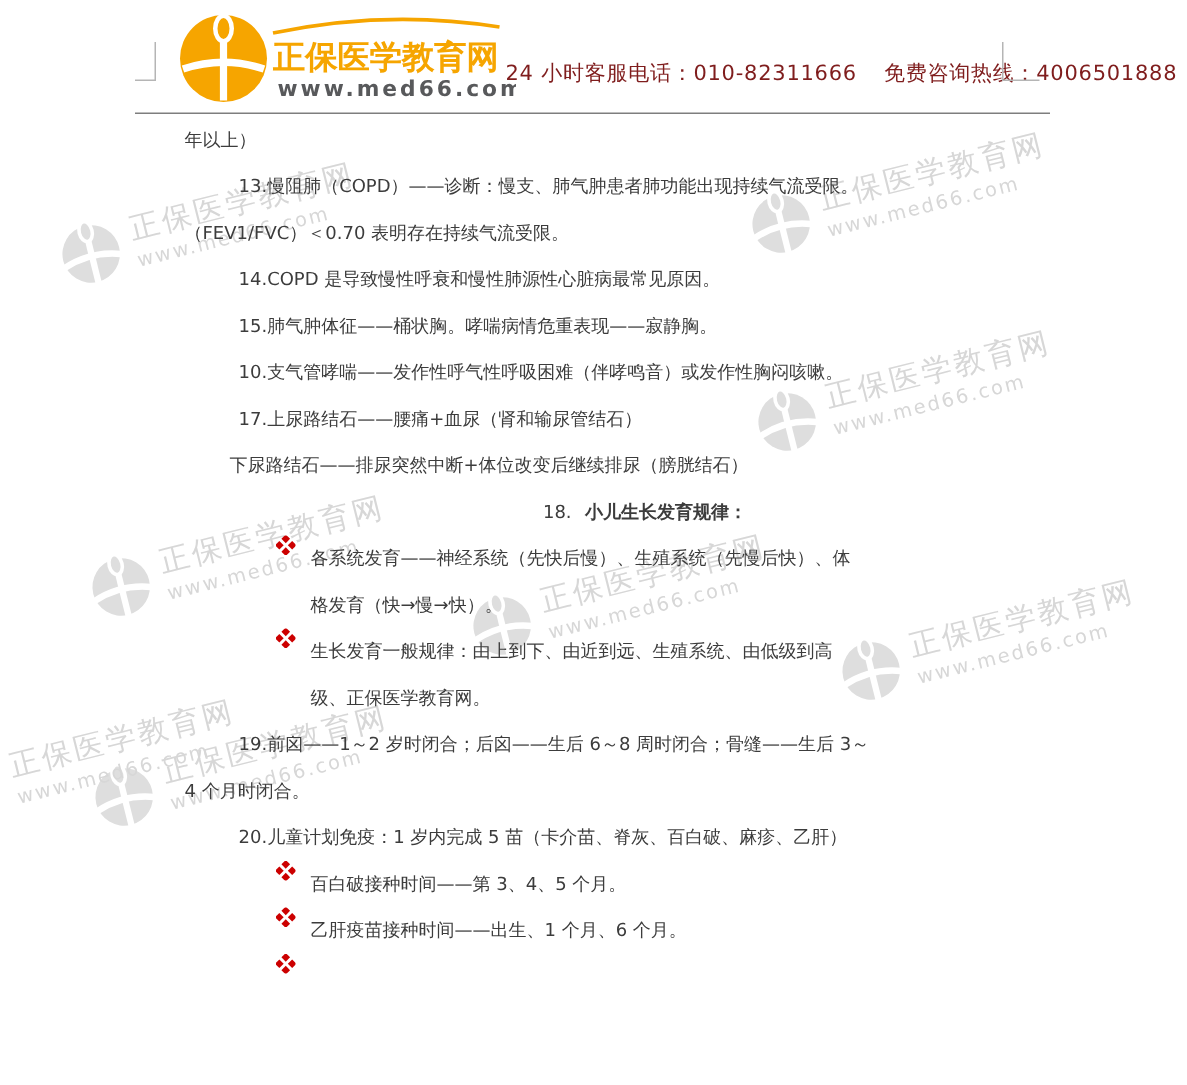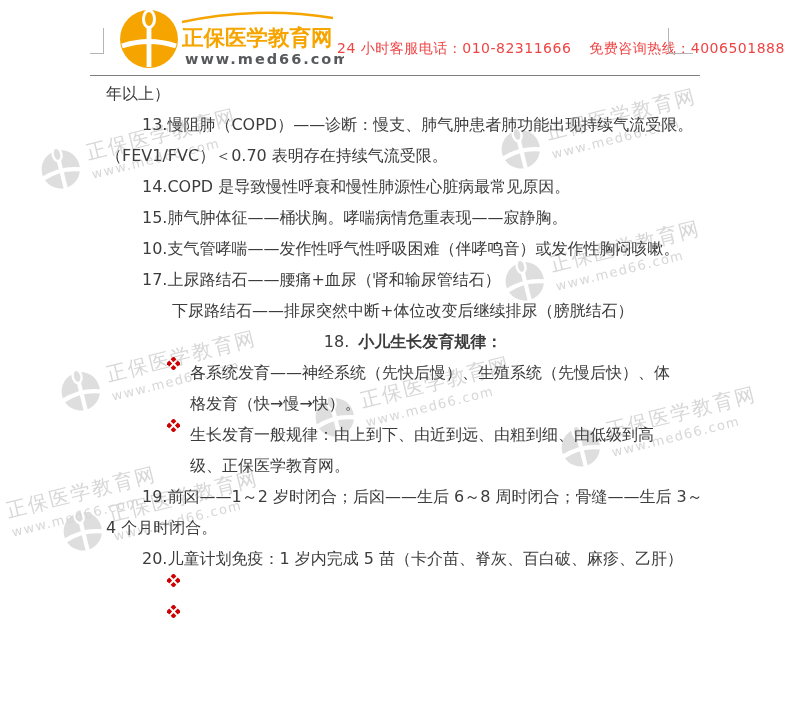--- a/index.html
+++ b/index.html
@@ -7,21 +7,21 @@
     width:791px;height:723px;position:relative;overflow:hidden;
     background:#ffffff;
     font-family:"DejaVu Sans","Liberation Sans",sans-serif;
     color:#3c3c3c;
   }
   
   .header{position:absolute;left:0;top:0;width:791px;height:78px;}
   .logo-svg{position:absolute;left:112px;top:5px;}
   .contact{
     position:absolute;left:337px;top:40px;
-    font-size:14px;color:#ef4444;white-space:nowrap;letter-spacing:.5px;
+    font-size:14px;color:#7f1d1d;white-space:nowrap;letter-spacing:.5px;
   }
   .contact .gap{display:inline-block;width:18px;}
   .bracket-left{
     position:absolute;left:90px;top:28px;width:13px;height:25px;
     border-right:1px solid #b5b5b5;border-bottom:1px solid #b5b5b5;
   }
   .bracket-right{
     position:absolute;left:668px;top:28px;width:24px;height:25px;
     border-left:1px solid #b5b5b5;border-bottom:1px solid #b5b5b5;
   }
@@ -32,26 +32,26 @@
   
   .wm{
     position:absolute;display:flex;align-items:center;gap:6px;
     transform:rotate(-14deg);transform-origin:left center;
     color:#d7d7d7;pointer-events:none;z-index:0;white-space:nowrap;
   }
   .wm .wm-brand{font-size:20px;letter-spacing:2px;}
   .wm .wm-url{font-size:13px;letter-spacing:1.5px;margin-top:1px;}
   
   .doc{
-    position:absolute;left:106px;top:78px;width:578px;z-index:1;
-    font-size:16px;line-height:31px;
+    position:absolute;left:123px;top:78px;width:578px;z-index:1;
+    font-size:12px;line-height:31px;
   }
   .line{white-space:nowrap;height:31px;}
   .line-item{text-indent:36px;}
-  .line-sub{margin-left:66px;}
+  .line-sub{margin-left:30px;}
   .line-head{text-indent:36px;text-align:center;}
   .line-head .head-title{font-weight:bold;margin-left:9px;}
   .line-bullet{margin-left:61px;display:flex;}
   .line-bullet .bullet-icon{flex:0 0 auto;margin-right:10px;display:inline-flex;}
   .line-bullet-cont{margin-left:84px;}
 </style>
 </head>
 <body>
 
 <div class="header">
@@ -197,37 +197,51 @@
       <span class="bullet-icon">
         <svg width="13" height="13" viewBox="0 0 14 14">
           <g fill="#cc0000">
             <rect x="4.8" y="0.2" width="4.4" height="4.4" transform="rotate(45 7 2.4)"></rect>
             <rect x="4.8" y="9.4" width="4.4" height="4.4" transform="rotate(45 7 11.6)"></rect>
             <rect x="0.2" y="4.8" width="4.4" height="4.4" transform="rotate(45 2.4 7)"></rect>
             <rect x="9.4" y="4.8" width="4.4" height="4.4" transform="rotate(45 11.6 7)"></rect>
           </g>
         </svg>
       </span>
-      <span>生长发育一般规律：由上到下、由近到远、由粗到细、由低级到高</span>
+      <span>生长发育一般规律：由上到下、由近到远、生殖系统、由低级到高</span>
     </div>
   <div class="line line-bullet-cont">级、正保医学教育网。</div>
   <div class="line line-item">19.前囟——1～2 岁时闭合；后囟——生后 6～8 周时闭合；骨缝——生后 3～</div>
   <div class="line line-cont">4 个月时闭合。</div>
   <div class="line line-item">20.儿童计划免疫：1 岁内完成 5 苗（卡介苗、脊灰、百白破、麻疹、乙肝）</div>
   <div class="line line-bullet">
       <span class="bullet-icon">
         <svg width="13" height="13" viewBox="0 0 14 14">
           <g fill="#cc0000">
             <rect x="4.8" y="0.2" width="4.4" height="4.4" transform="rotate(45 7 2.4)"></rect>
             <rect x="4.8" y="9.4" width="4.4" height="4.4" transform="rotate(45 7 11.6)"></rect>
             <rect x="0.2" y="4.8" width="4.4" height="4.4" transform="rotate(45 2.4 7)"></rect>
             <rect x="9.4" y="4.8" width="4.4" height="4.4" transform="rotate(45 11.6 7)"></rect>
           </g>
         </svg>
       </span>
+      <span>百白破接种时间——第 3、4、5 个月。</span>
+    </div>
+  <div class="line line-bullet">
+      <span class="bullet-icon">
+        <svg width="13" height="13" viewBox="0 0 14 14">
+          <g fill="#cc0000">
+            <rect x="4.8" y="0.2" width="4.4" height="4.4" transform="rotate(45 7 2.4)"></rect>
+            <rect x="4.8" y="9.4" width="4.4" height="4.4" transform="rotate(45 7 11.6)"></rect>
+            <rect x="0.2" y="4.8" width="4.4" height="4.4" transform="rotate(45 2.4 7)"></rect>
+            <rect x="9.4" y="4.8" width="4.4" height="4.4" transform="rotate(45 11.6 7)"></rect>
+          </g>
+        </svg>
+      </span>
+      <span>乙肝疫苗接种时间——出生、1 个月、6 个月。</span>
     </div>
   <div class="line line-bullet">
       <span class="bullet-icon">
         <svg width="13" height="13" viewBox="0 0 14 14">
           <g fill="#cc0000">
             <rect x="4.8" y="0.2" width="4.4" height="4.4" transform="rotate(45 7 2.4)"></rect>
             <rect x="4.8" y="9.4" width="4.4" height="4.4" transform="rotate(45 7 11.6)"></rect>
             <rect x="0.2" y="4.8" width="4.4" height="4.4" transform="rotate(45 2.4 7)"></rect>
             <rect x="9.4" y="4.8" width="4.4" height="4.4" transform="rotate(45 11.6 7)"></rect>
           </g>

